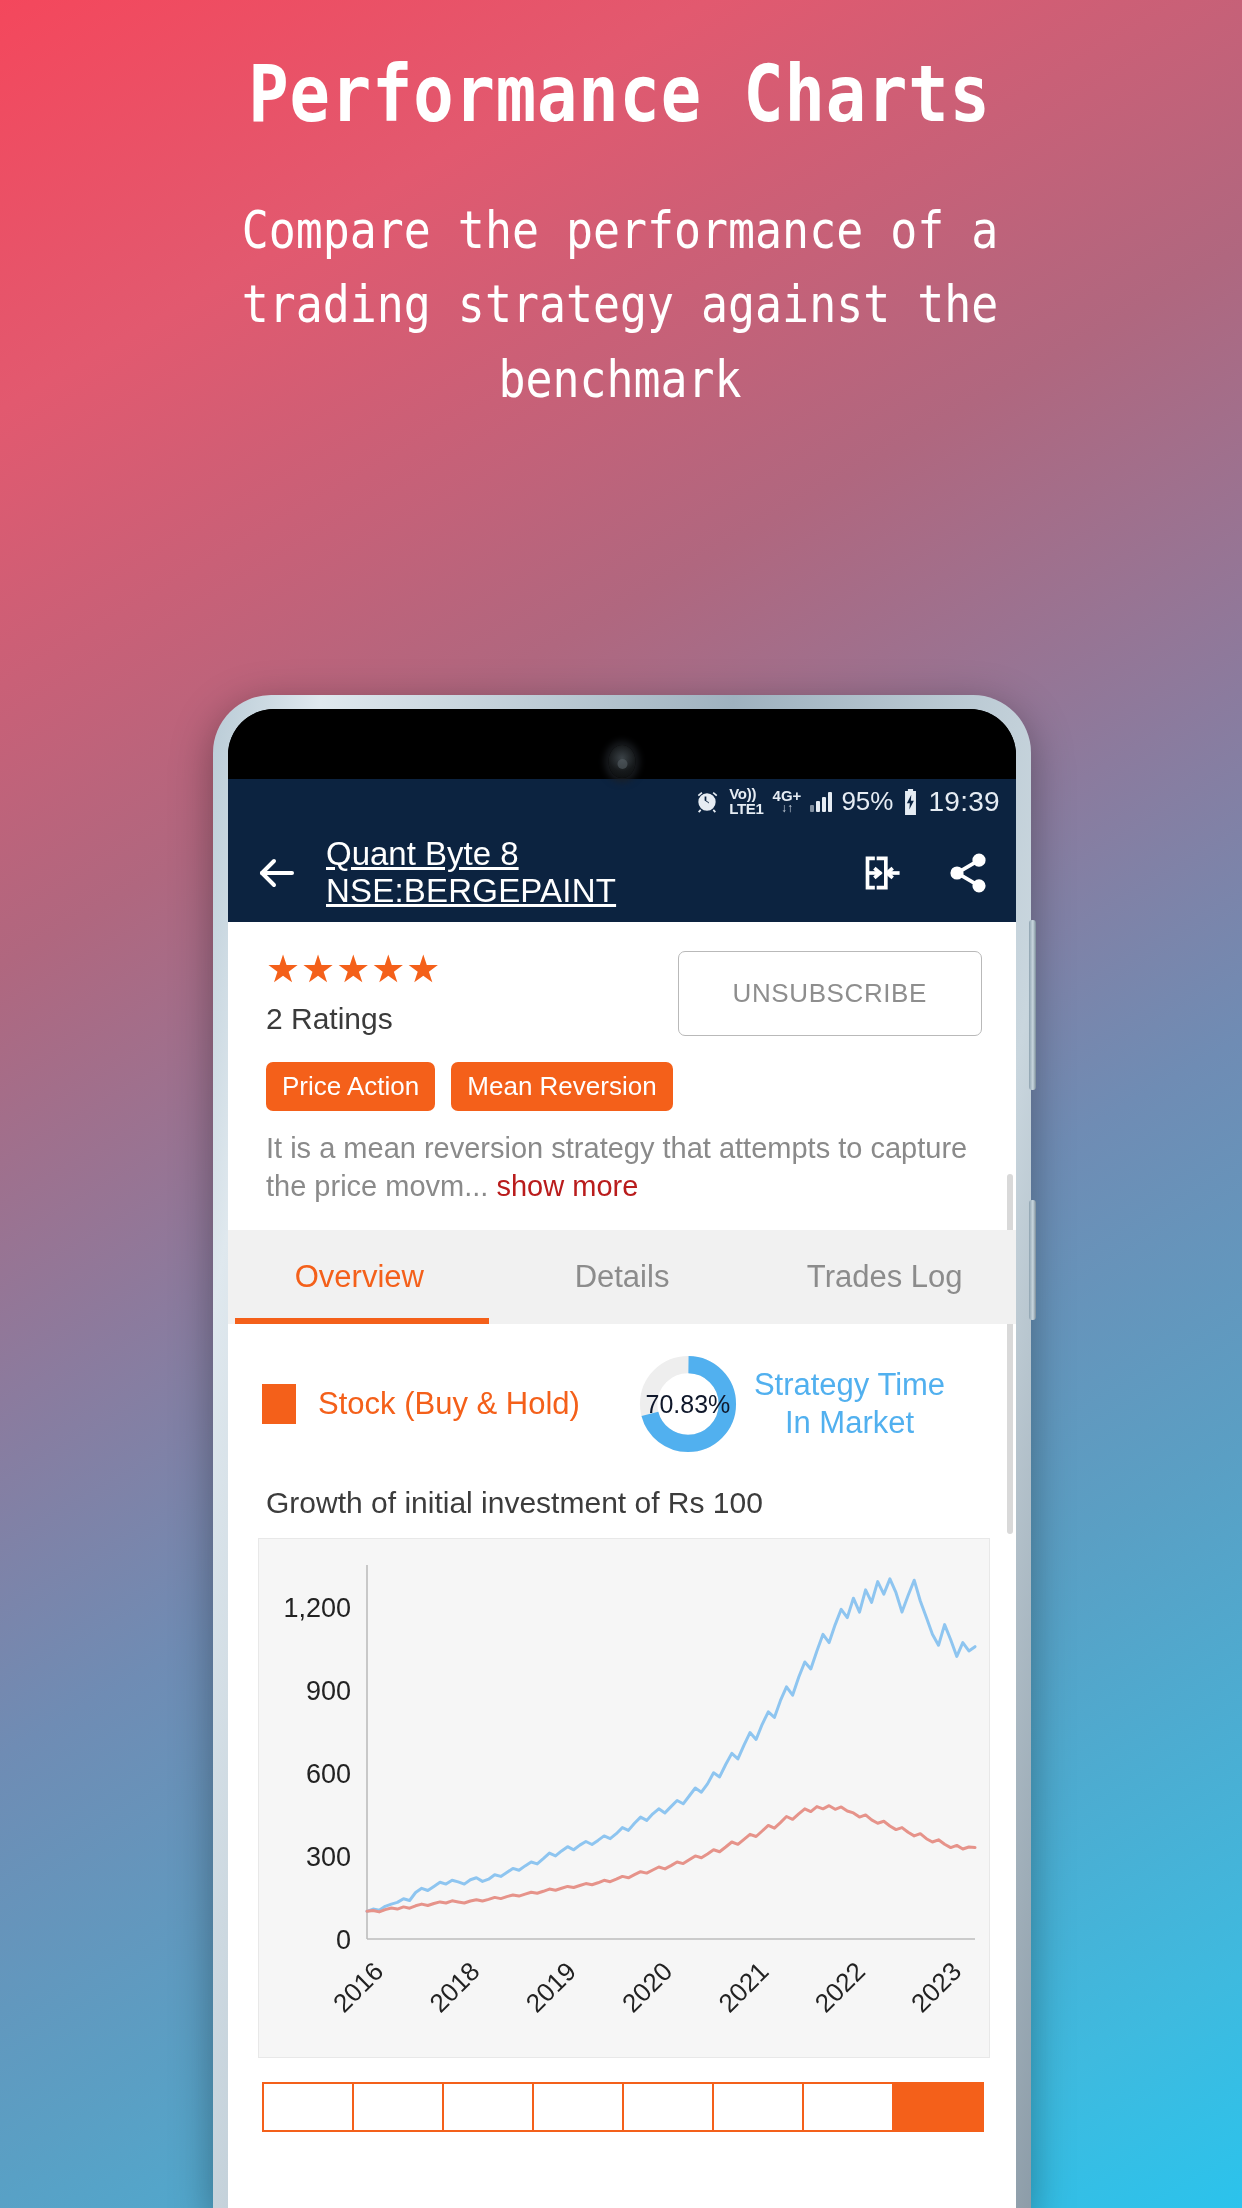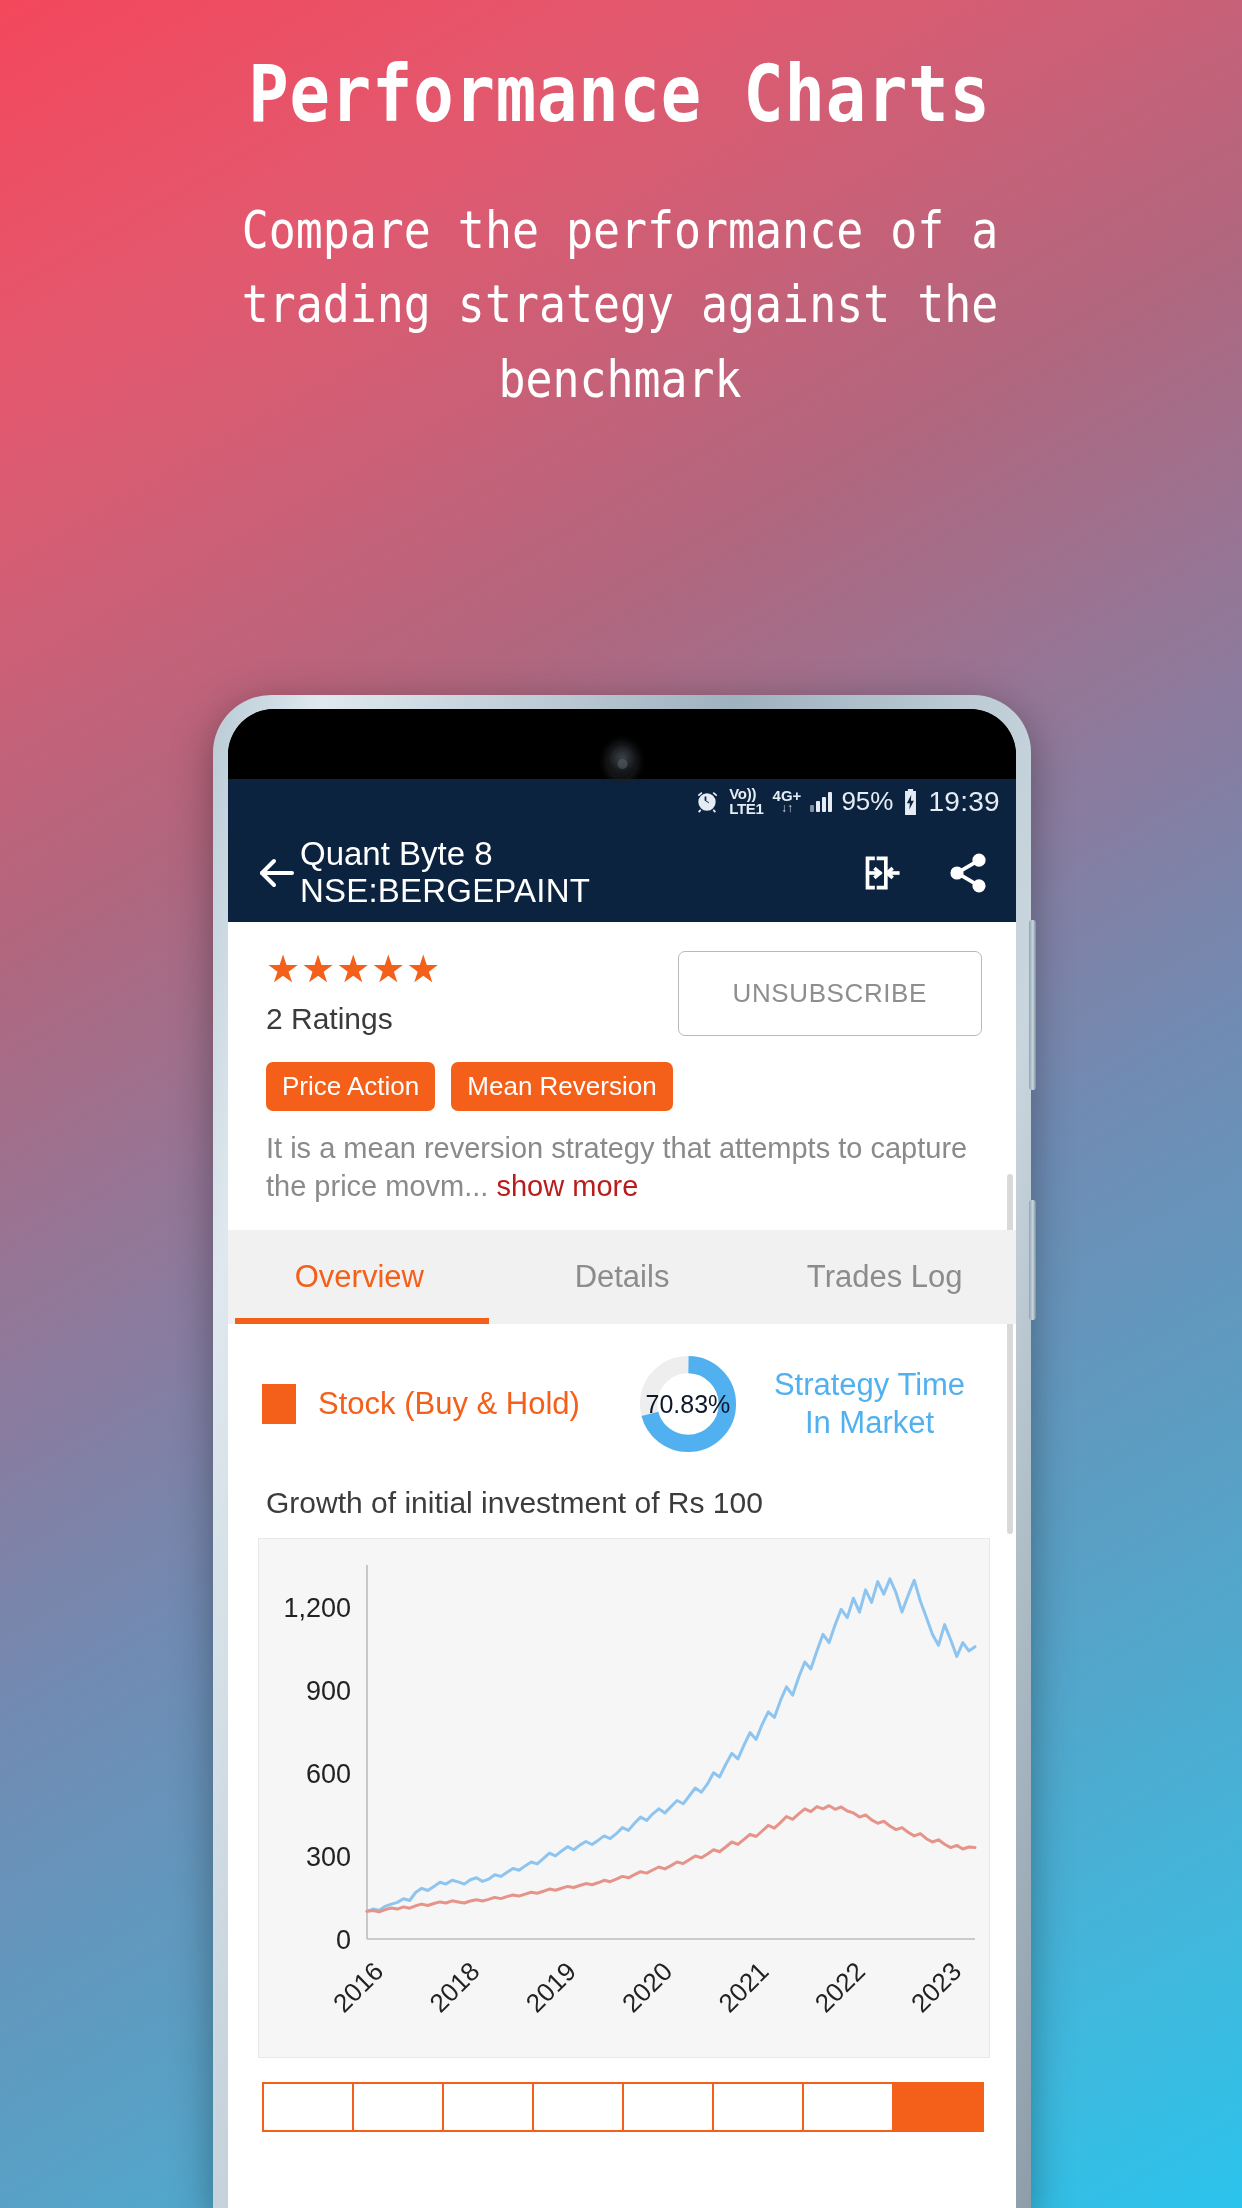--- a/index.html
+++ b/index.html
@@ -126,21 +126,21 @@
   
   .appbar {
     background: #0c2340;
     height: 98px;
     display: flex;
     align-items: center;
     padding: 0 26px 0 24px;
     color: #fff;
   }
   .back-arrow { width: 48px; height: 48px; flex: none; }
-  .appbar-titles { flex: 1; line-height: 1.12; }
+  .appbar-titles { flex: 1; margin-left: 26px; line-height: 1.12; text-decoration: underline; }
   .appbar-t1 { font-size: 33px; font-weight: 400; }
   .appbar-t2 { font-size: 33px; font-weight: 500; letter-spacing: .2px; }
   .appbar-actions { display: flex; align-items: center; gap: 40px; }
   .appbar-actions svg { display: block; }
 
   
   .app-body { background: #fff; height: 100%; position: relative; }
 
   .rating-row {
     display: flex;
@@ -223,21 +223,20 @@
     transform: translate(-50%,-50%);
     font-size: 25px;
     color: #0f172a;
     white-space: nowrap;
   }
   .donut-lbl {
     color: #51b0ef;
     font-size: 31px;
     line-height: 1.22;
     text-align: center;
-    margin-left: 20px;
   }
 
   .chart-title {
     padding: 30px 0 0 38px;
     font-size: 30px;
     color: #3c3c3c;
   }
 
   .chart-card {
     margin: 18px 26px 0 30px;

